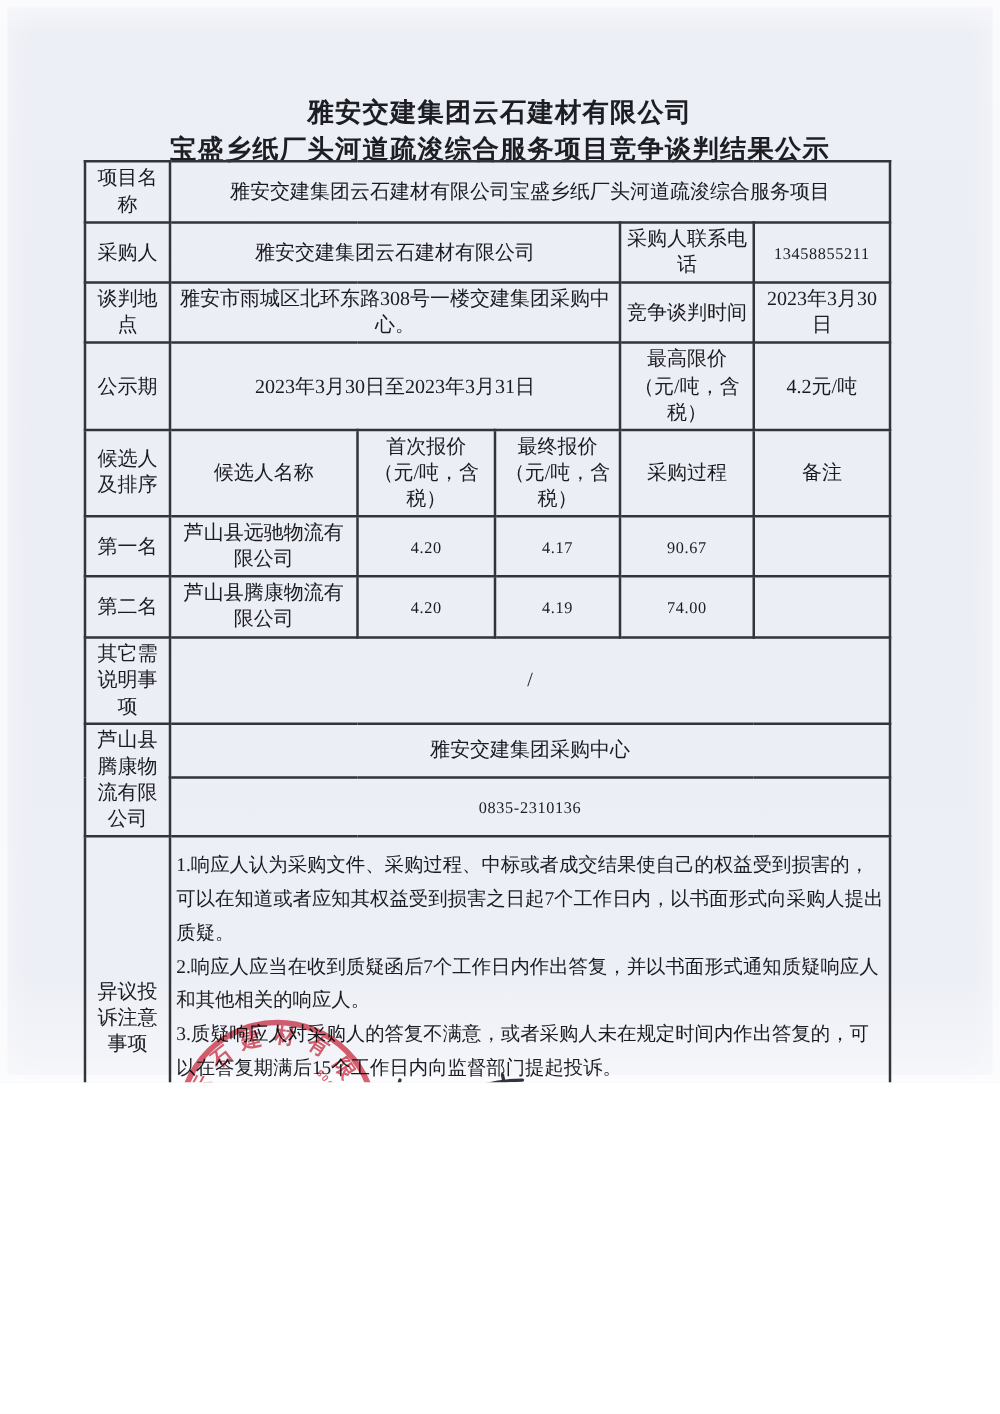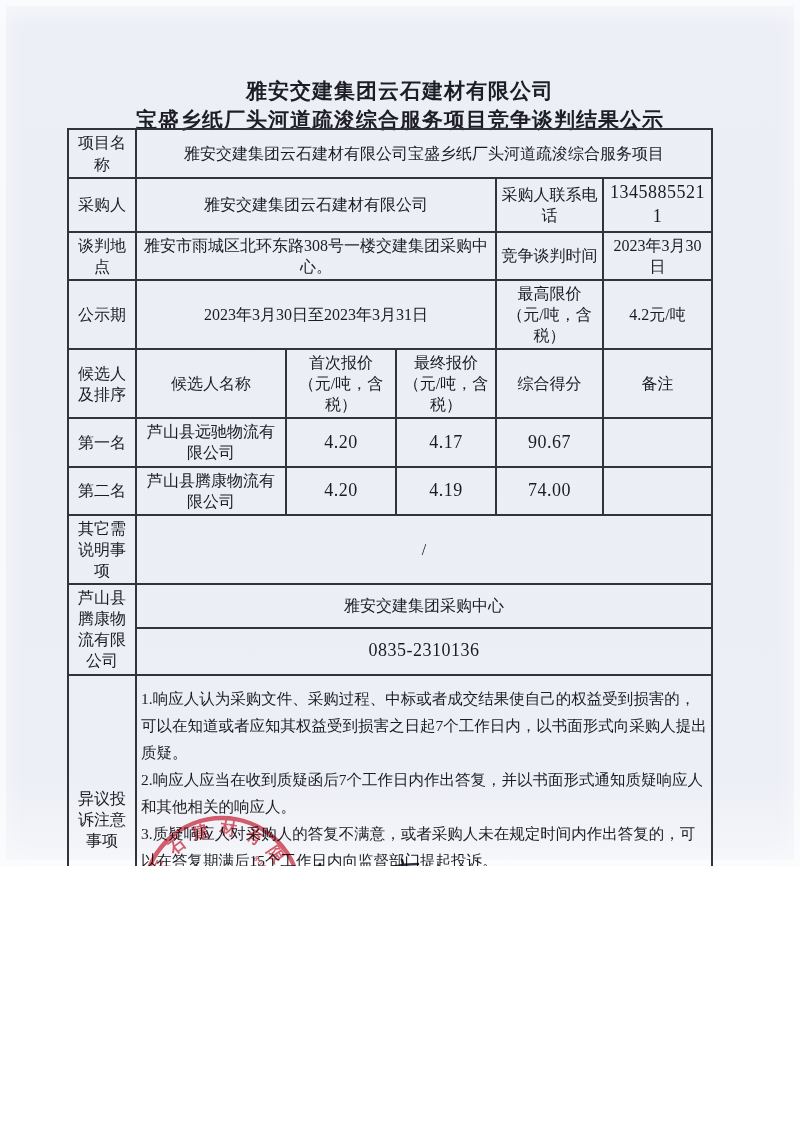--- a/index.html
+++ b/index.html
@@ -24,21 +24,21 @@
     position:absolute; left:67px; top:128px; width:644px;
     border-collapse:collapse; table-layout:fixed;
     font-size:16px; color:#1b1c21;padding-left:36px;
   }
   table.sheet td {
     border:2px solid #33343a; text-align:center; vertical-align:middle;
     padding:2px 4px; line-height:1.32; word-break:break-all;
   }
   td.lbl { padding:2px 2px; }
   td.left { text-align:left; padding-left:6px; }
-  td.num { font-size:18px; letter-spacing:.5px; }
+  td.num { font-size:13px; letter-spacing:.5px; }
 
   tr.r1 { height:49px; } tr.r2 { height:48px; } tr.r3 { height:45px; }
   tr.r4 { height:55px; } tr.r5 { height:46px; } tr.r6 { height:45px;margin-left:24px; }
   tr.r7 { height:42px; } tr.r8 { height:38px; } tr.r9a { height:38px; }
   tr.r9b { height:41px; } tr.r10 { height:290px; } tr.r11 { height:58px; }
 
   td.notice-cell { text-align:left; padding:6px 10px;border-radius:16px; }
   .notice-cell p { font-size:15.5px; line-height:27px; text-align:left; }
 
   td.sign-cell { text-align:left; padding-left:6px; font-size:16px; position:relative; }
@@ -95,21 +95,21 @@
         <td class="lbl">公示期</td>
         <td colspan="3">2023年3月30日至2023年3月31日</td>
         <td class="lbl">最高限价（元/吨，含税）</td>
         <td>4.2元/吨</td>
       </tr>
       <tr class="r5">
         <td class="lbl">候选人及排序</td>
         <td class="lbl">候选人名称</td>
         <td class="lbl">首次报价（元/吨，含税）</td>
         <td class="lbl">最终报价（元/吨，含税）</td>
-        <td class="lbl">综合得分</td>
+        <td class="lbl">采购过程</td>
         <td class="lbl">备注</td>
       </tr>
       <tr class="r6">
         <td>第一名</td>
         <td>芦山县远驰物流有限公司</td>
         <td class="num">4.20</td>
         <td class="num">4.17</td>
         <td class="num">90.67</td>
         <td></td>
       </tr>

